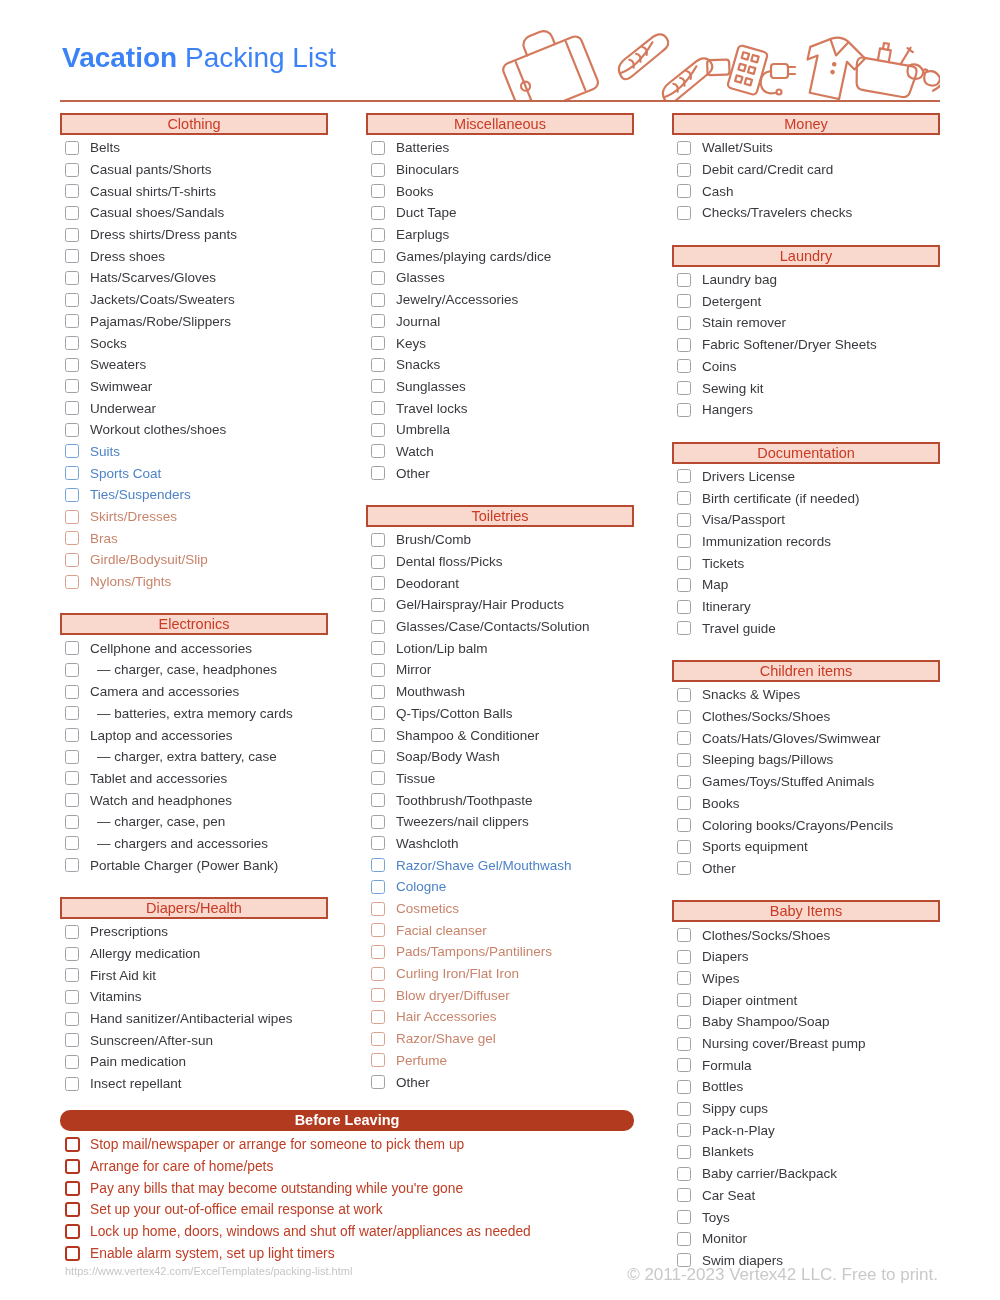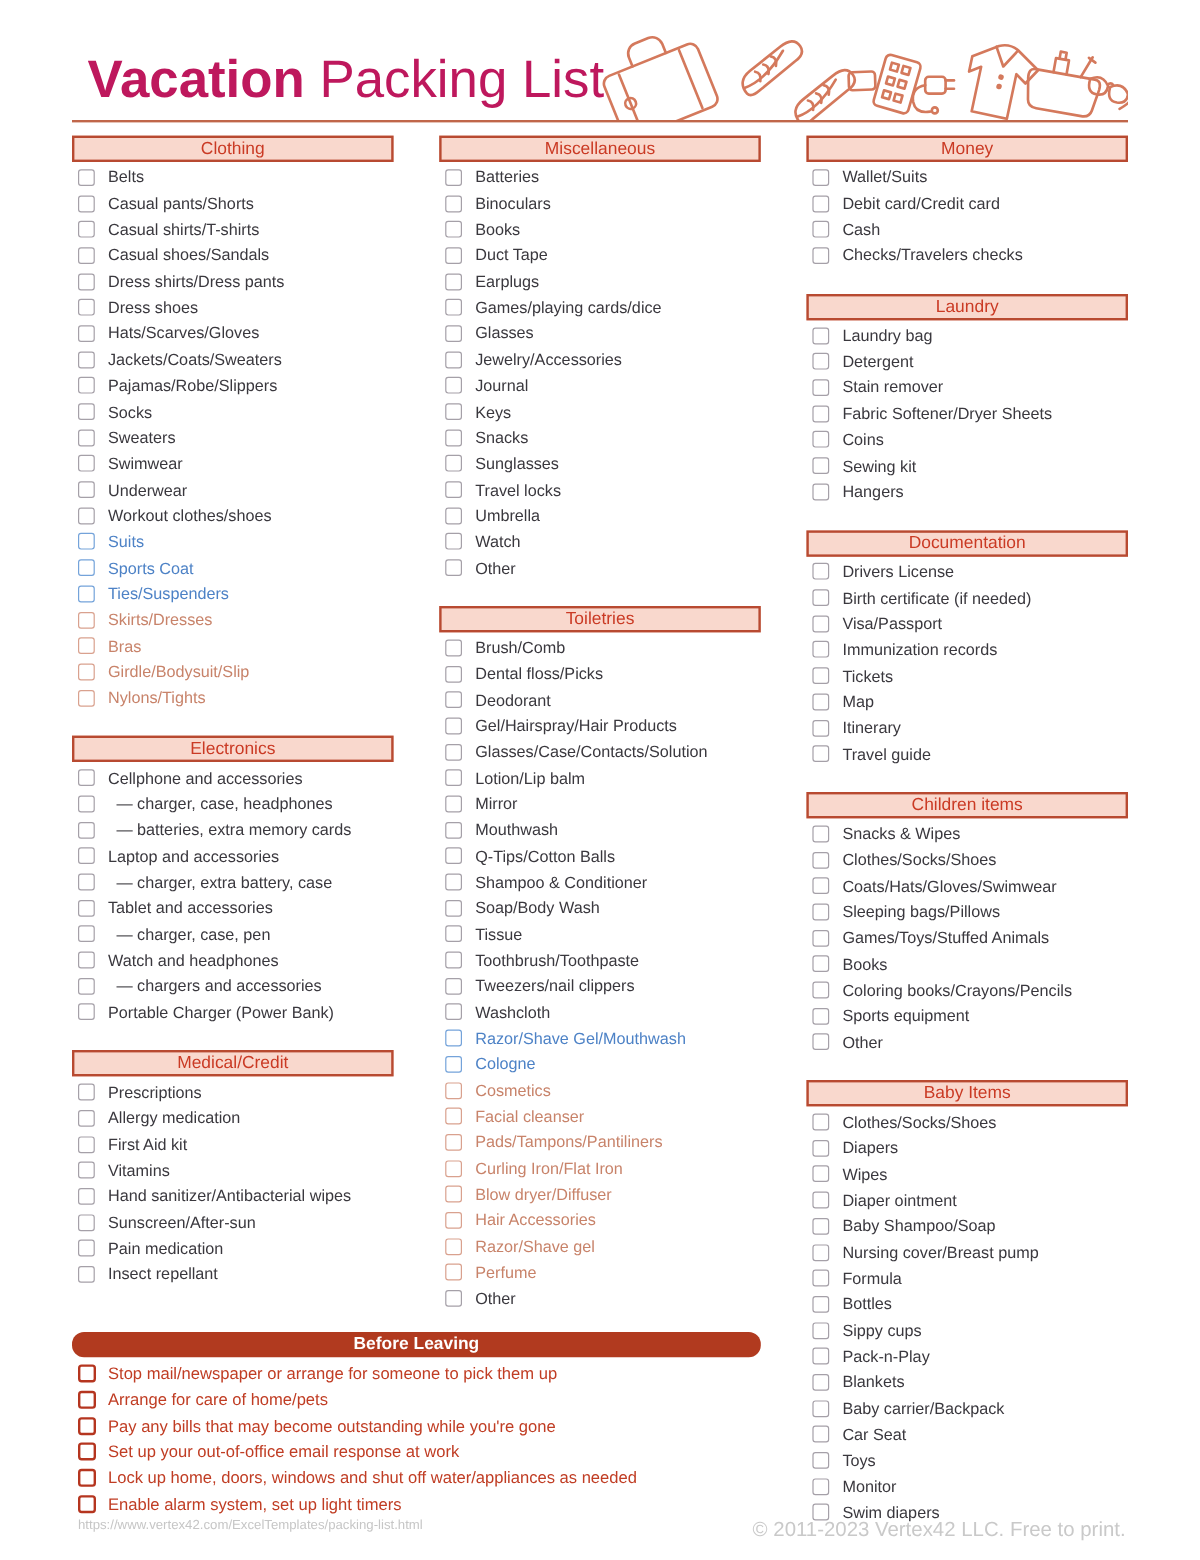--- a/index.html
+++ b/index.html
@@ -2,21 +2,21 @@
 <html><head>
 <meta charset="utf-8">
 <style>
   html,body{margin:0;padding:0;}
   body{
     width:1000px;height:1300px;background:#ffffff;position:relative;overflow:hidden;
     font-family:"Liberation Sans","DejaVu Sans",sans-serif;
     -webkit-font-smoothing:antialiased;
   }
   .header{position:absolute;left:60px;top:0;width:880px;height:100px;border-bottom:2.5px solid #c0664a;}
-  .title{position:absolute;left:13px;top:42px;font-size:44px;color:#be185d;white-space:nowrap;}
+  .title{position:absolute;left:2px;top:42px;font-size:28px;color:#3b82f6;white-space:nowrap;}
   .title .t-bold{font-weight:bold;}
   .deco{position:absolute;right:0;top:20px;}
   .col{position:absolute;top:113px;width:268px;}
   .col-1{left:60px;} .col-2{left:366px;} .col-3{left:672px;}
   .section{margin-bottom:21px;}
   .sec-h{
     box-sizing:border-box;height:22px;border:2px solid #b84a31;background:#f9d8cd;
     color:#ca3a24;font-weight:normal;font-size:14.5px;text-align:center;line-height:18px;
   }
   .sec-body{padding-top:2px;}
@@ -204,54 +204,58 @@
         <div class="row">
           <span class="cb"></span>
           <span class="lbl">Cellphone and accessories</span>
         </div>
         <div class="row">
           <span class="cb"></span>
           <span class="lbl sub">— charger, case, headphones</span>
         </div>
         <div class="row">
           <span class="cb"></span>
+          <span class="lbl">Camera and accessories</span>
+        </div>
+        <div class="row">
+          <span class="cb"></span>
           <span class="lbl sub">— batteries, extra memory cards</span>
         </div>
         <div class="row">
           <span class="cb"></span>
           <span class="lbl">Laptop and accessories</span>
         </div>
         <div class="row">
           <span class="cb"></span>
           <span class="lbl sub">— charger, extra battery, case</span>
         </div>
         <div class="row">
           <span class="cb"></span>
           <span class="lbl">Tablet and accessories</span>
         </div>
         <div class="row">
           <span class="cb"></span>
+          <span class="lbl">Watch and headphones</span>
+        </div>
+        <div class="row">
+          <span class="cb"></span>
           <span class="lbl sub">— charger, case, pen</span>
         </div>
         <div class="row">
           <span class="cb"></span>
-          <span class="lbl">Watch and headphones</span>
-        </div>
-        <div class="row">
-          <span class="cb"></span>
           <span class="lbl sub">— chargers and accessories</span>
         </div>
         <div class="row">
           <span class="cb"></span>
           <span class="lbl">Portable Charger (Power Bank)</span>
         </div>
       </div>
     </div>
     <div class="section">
-      <div class="sec-h">Medical/Credit</div>
+      <div class="sec-h">Diapers/Health</div>
       <div class="sec-body">
         <div class="row">
           <span class="cb"></span>
           <span class="lbl">Prescriptions</span>
         </div>
         <div class="row">
           <span class="cb"></span>
           <span class="lbl">Allergy medication</span>
         </div>
         <div class="row">

